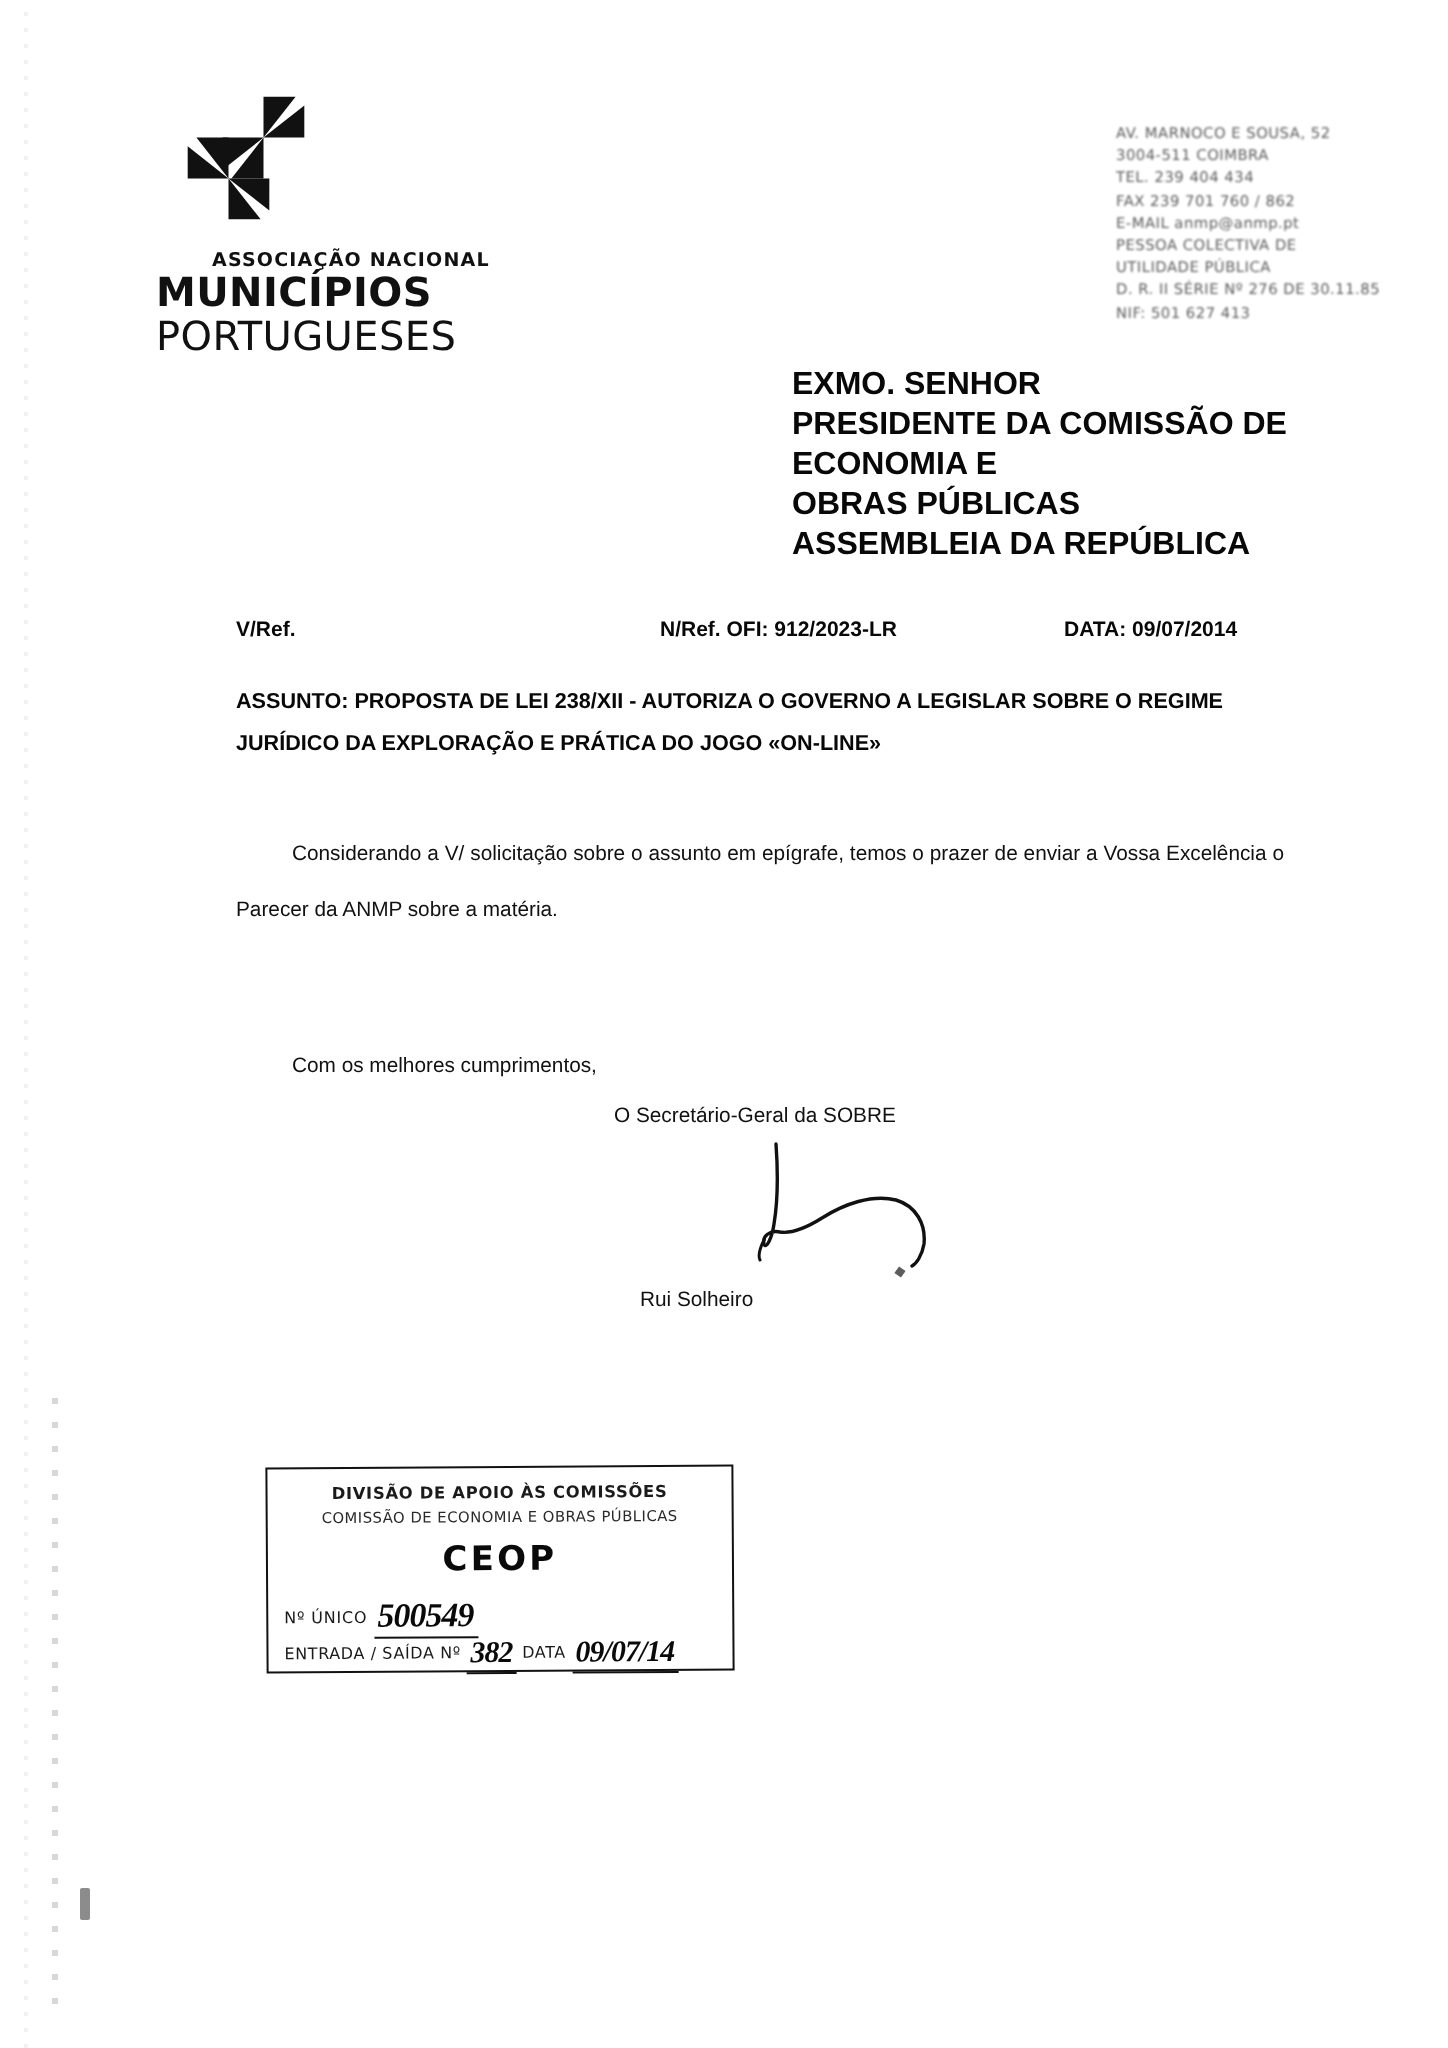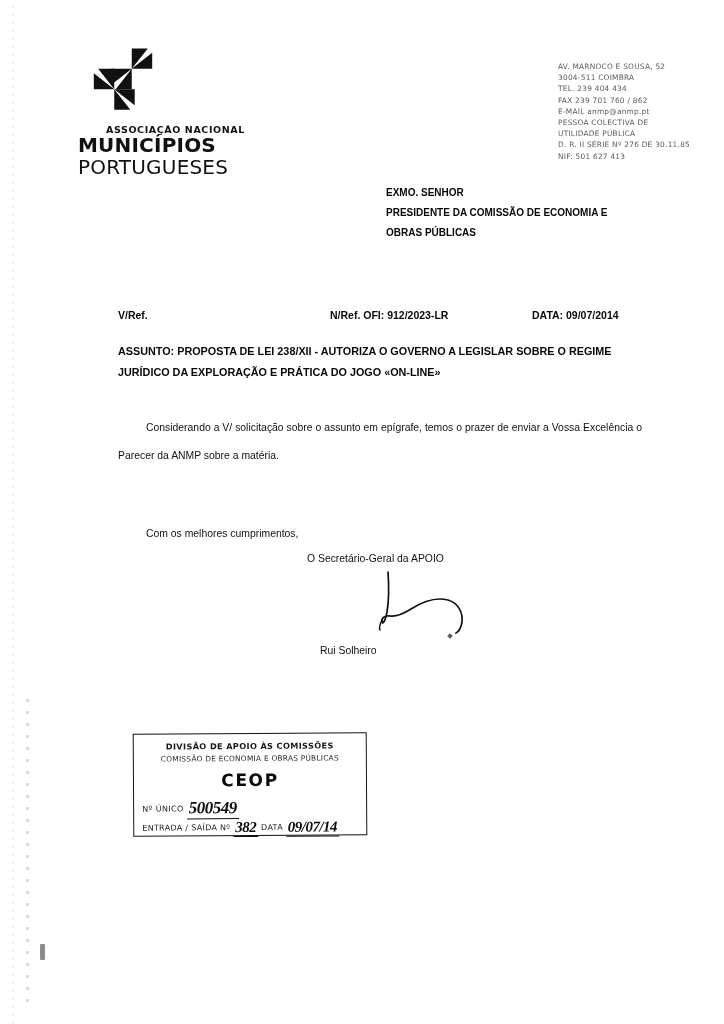--- a/index.html
+++ b/index.html
@@ -110,24 +110,24 @@
     letter-spacing: .25px;
     color: #4a4a4a;
     filter: blur(0.45px);
     opacity: .9;
   }
   .addr-block div { white-space: nowrap; }
 
   
   .addressee {
     position: absolute;
-    left: 386px;
+    left: 396px;
     top: 183px;
     width: 300px;
-    font-size: 10px;
+    font-size: 16px;
     font-weight: bold;
     line-height: 20px;
     color: #080808;
   }
 
   
   .refs {
     position: absolute;
     left: 118px;
     top: 309px;
@@ -324,37 +324,38 @@
     <div>PESSOA COLECTIVA DE</div>
     <div>UTILIDADE PÚBLICA</div>
     <div>D. R. II SÉRIE Nº 276 DE 30.11.85</div>
     <div>NIF: 501 627 413</div>
   </div>
 
   <div class="addressee">
     <div>EXMO. SENHOR</div>
     <div>PRESIDENTE DA COMISSÃO DE ECONOMIA E</div>
     <div>OBRAS PÚBLICAS</div>
+    <div>ASSEMBLEIA DA REPÚBLICA</div>
   </div>
 
   <div class="refs">
     <span class="r1">V/Ref.</span>
     <span class="r2">N/Ref. OFI: 912/2023-LR</span>
     <span class="r3">DATA: 09/07/2014</span>
   </div>
 
   <div class="subject">
     <span>ASSUNTO: PROPOSTA DE LEI 238/XII - AUTORIZA O GOVERNO A LEGISLAR SOBRE O REGIME</span>
     <span class="l2">JURÍDICO DA EXPLORAÇÃO E PRÁTICA DO JOGO «ON-LINE»</span>
   </div>
 
   <div class="body-para">Considerando a V/ solicitação sobre o assunto em epígrafe, temos o prazer de enviar a Vossa Excelência o Parecer da ANMP sobre a matéria.</div>
   <div class="closing">Com os melhores cumprimentos,</div>
 
-  <div class="sig-title">O Secretário-Geral da APOIO</div>
+  <div class="sig-title">O Secretário-Geral da SOBRE</div>
 
   <svg class="signature-svg" viewBox="0 0 130 75">
     <path d="M18,2 C19,16 19,30 17,42 C16,49 13,55 12,52 C11,48 15,45 20,46 C26,47 33,44 41,39 C52,32 66,27 78,30 C88,33 93,42 92,52 C91,58 88,62 86,63" fill="none" stroke="#111111" stroke-width="1.7" stroke-linecap="round"></path>
     <path d="M12,50 C10,54 9,58 10,60" fill="none" stroke="#111111" stroke-width="1.5" stroke-linecap="round"></path>
   </svg>
   <div class="stray-mark"></div>
 
   <div class="sig-name">Rui Solheiro</div>
 
   <div class="stamp">

